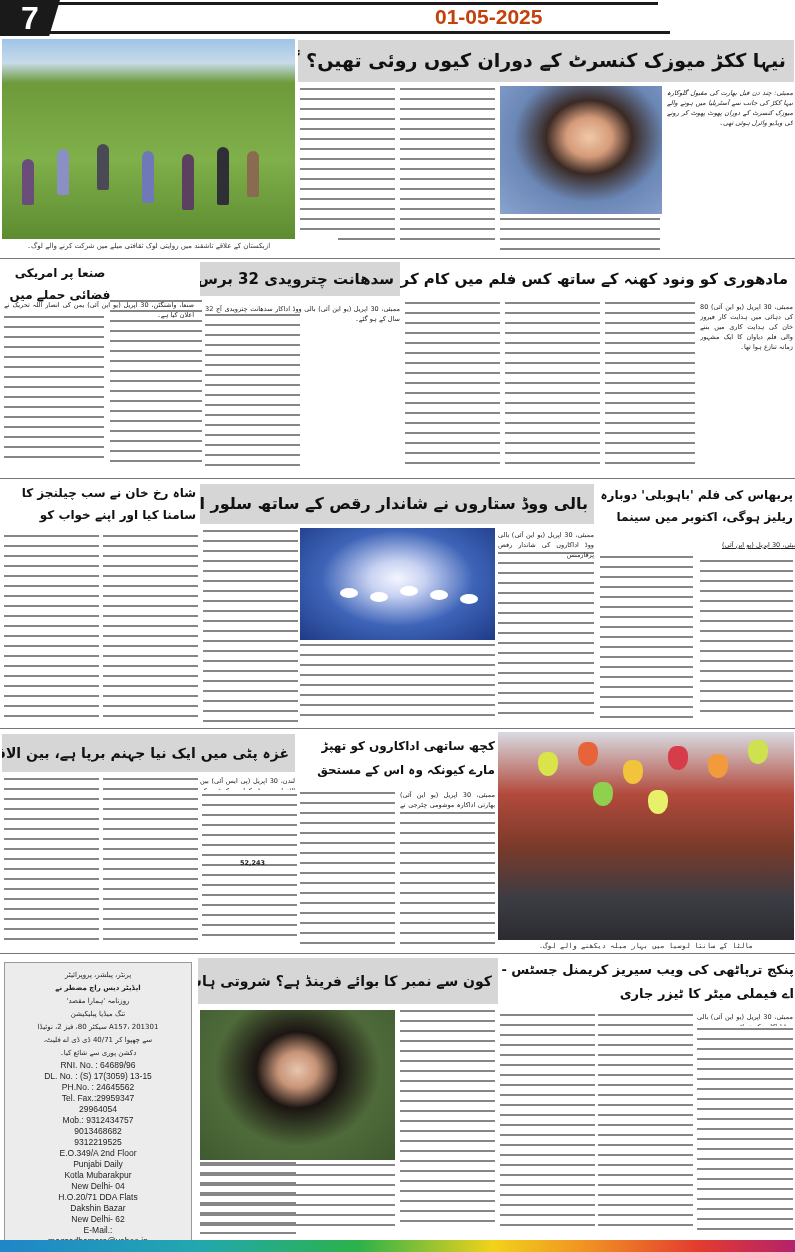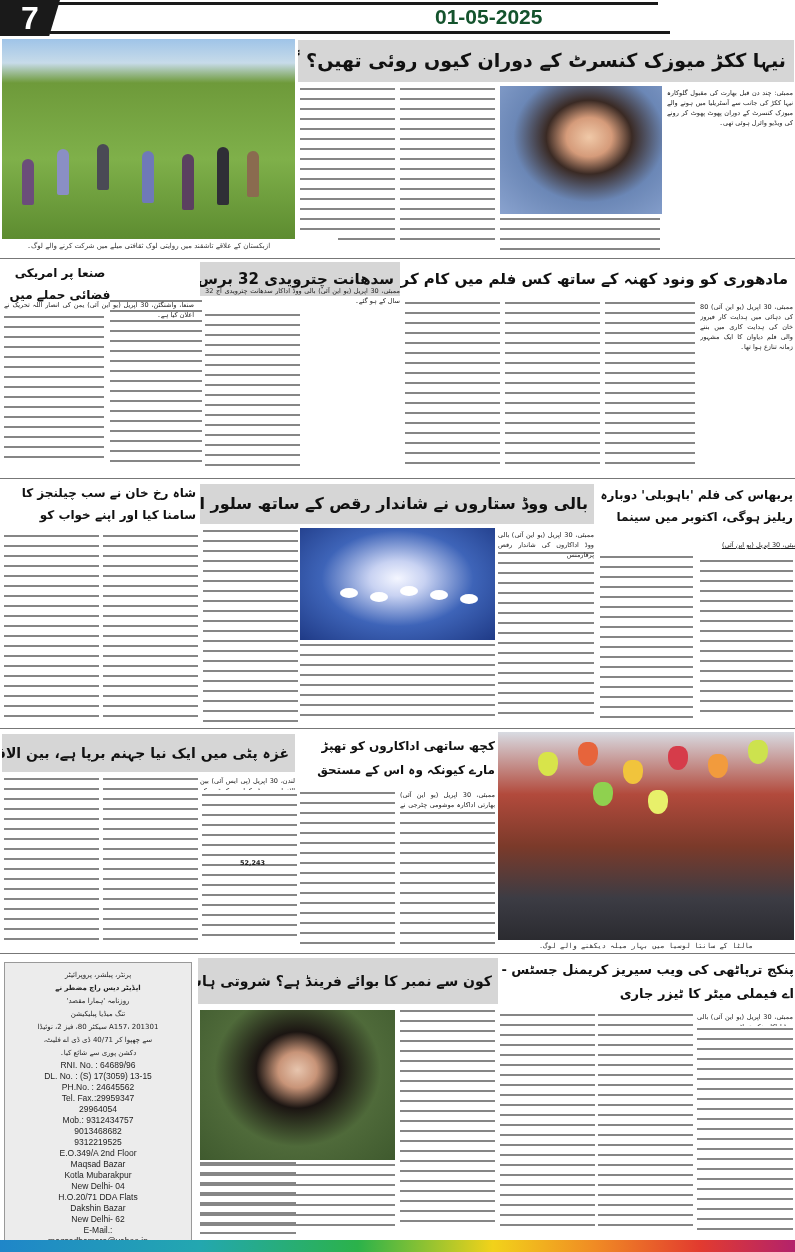--- a/index.html
+++ b/index.html
@@ -9,21 +9,21 @@
   .abs { position: absolute; }
 
   
   .mast { left: 0; top: 0; width: 795px; height: 36px; background: #fff; }
   .mast .pagebox { left: 0; top: 0; width: 60px; height: 36px; background: #1a1a1a; color: #fff;
     font: bold 32px/36px "Liberation Sans", sans-serif; text-align: center;
     clip-path: polygon(0 0, 100% 0, 82% 100%, 0 100%); }
   .mast .topline { left: 58px; top: 2px; width: 600px; height: 3px; background: #1a1a1a; }
   .mast .botline { left: 50px; top: 31px; width: 620px; height: 3px; background: #1a1a1a; }
   .mast .title { left: 86px; top: 7px; font: bold 15px/20px "Liberation Serif", serif; color: #111; }
-  .mast .date { left: 435px; top: 5px; font: bold 21px/24px "Liberation Sans", sans-serif; color: #14532d; text-align: center; }
+  .mast .date { left: 435px; top: 5px; font: bold 21px/24px "Liberation Sans", sans-serif; color: #c2410c; text-align: center; }
   .mast .logo { left: 672px; top: 0; width: 123px; height: 36px; background: #1a1a1a;
     clip-path: polygon(10% 0, 100% 0, 100% 100%, 0 100%, 14% 50%);
     color: #fff; font: bold 17px/36px "DejaVu Sans", sans-serif; text-align: right; padding-right: 8px; direction: rtl; }
   .mast .logo .dot { display:inline-block; width:11px; height:11px; border-radius:50%; background:#b03a8c; margin:0 2px; vertical-align: middle; }
 
   
   .photo { overflow: hidden; }
   .ph-field { background: linear-gradient(180deg, #9fc4e8 0%, #c7dbe9 12%, #6e9a3a 22%, #7fb04a 60%, #5d8c30 100%); }
   .ph-field .p { position:absolute; width:12px; height:46px; border-radius:6px 6px 2px 2px; }
   .ph-neha { background: radial-gradient(ellipse at 55% 40%, #f0c9a8 0%, #d59b7a 18%, #3a2a24 34%, #6b87b6 60%, #8aa3cf 100%); }
@@ -118,21 +118,21 @@
     <div class="ln"></div>
     <div class="ln"></div>
 </div>
 <div class="abs photo ph-neha" style="left:500px;top:86px;width:162px;height:128px;"></div>
 <div class="abs col" style="left:500px;top:218px;width:160px;height:40px;">
   <div class="ln"></div>
     <div class="ln"></div>
     <div class="ln"></div>
     <div class="ln"></div>
 </div>
-<div class="abs txt" style="left:667px;top:88px;width:126px;height:168px;">ممبئی: چند دن قبل بھارت کی مقبول گلوکارہ نیہا ککڑ کی جانب سے آسٹریلیا میں ہونے والے میوزک کنسرٹ کے دوران پھوٹ پھوٹ کر رونے کی ویڈیو وائرل ہوئی تھی۔</div>
+<div class="abs txt" style="left:667px;top:88px;width:126px;height:168px;font-style:italic;">ممبئی: چند دن قبل بھارت کی مقبول گلوکارہ نیہا ککڑ کی جانب سے آسٹریلیا میں ہونے والے میوزک کنسرٹ کے دوران پھوٹ پھوٹ کر رونے کی ویڈیو وائرل ہوئی تھی۔</div>
 
 <div class="abs hrule" style="left:0;top:258px;width:795px;"></div>
 
 <div class="abs hl hl-side" style="left:4px;top:262px;width:112px;height:50px;text-align:center;">صنعا پر امریکی فضائی حملے میں ہلاکتوں کی تعداد 12 ہو گئی</div>
 <div class="abs txt" style="left:4px;top:300px;width:190px;height:175px;">صنعا، واشنگٹن، 30 اپریل (یو این آئی) یمن کی انصار اللہ تحریک نے اعلان کیا ہے۔</div>
 <div class="abs col" style="left:4px;top:316px;width:100px;height:160px;">
   <div class="ln"></div>
     <div class="ln"></div>
     <div class="ln"></div>
     <div class="ln"></div>
@@ -162,21 +162,21 @@
     <div class="ln"></div>
     <div class="ln"></div>
     <div class="ln"></div>
     <div class="ln"></div>
     <div class="ln"></div>
     <div class="ln"></div>
     <div class="ln"></div>
 </div>
 
 <div class="abs hl hl-grey hl-mid" style="left:200px;top:262px;width:200px;height:34px;line-height:34px;">سدھانت چترویدی 32 برس کے ہوئے</div>
-<div class="abs txt" style="left:205px;top:286px;width:195px;height:176px;">ممبئی، 30 اپریل (یو این آئی) بالی ووڈ اداکار سدھانت چترویدی آج 32 سال کے ہو گئے۔</div>
+<div class="abs txt" style="left:205px;top:304px;width:195px;height:176px;">ممبئی، 30 اپریل (یو این آئی) بالی ووڈ اداکار سدھانت چترویدی آج 32 سال کے ہو گئے۔</div>
 <div class="abs col" style="left:205px;top:314px;width:95px;height:160px;">
   <div class="ln"></div>
     <div class="ln"></div>
     <div class="ln"></div>
     <div class="ln"></div>
     <div class="ln"></div>
     <div class="ln"></div>
     <div class="ln"></div>
     <div class="ln"></div>
     <div class="ln"></div>
@@ -518,21 +518,21 @@
   <div class="u">دکشن پوری سے شائع کیا۔</div>
   <div class="e">RNI. No. : 64689/96</div>
   <div class="e">DL. No. : (S) 17(3059) 13-15</div>
   <div class="e">PH.No. : 24645562</div>
   <div class="e">Tel. Fax.:29959347</div>
   <div class="e">29964054</div>
   <div class="e">Mob.: 9312434757</div>
   <div class="e">9013468682</div>
   <div class="e">9312219525</div>
   <div class="e">E.O.349/A 2nd Floor</div>
-  <div class="e">Maqsad Bazar</div>
+  <div class="e">Punjabi Daily</div>
   <div class="e">Kotla Mubarakpur</div>
   <div class="e">New Delhi- 04</div>
   <div class="e">H.O.20/71 DDA Flats</div>
   <div class="e">Dakshin Bazar</div>
   <div class="e">New Delhi- 62</div>
   <div class="e">E-Mail.:</div>
   <div class="e">maqsadhamara@yahoo.in</div>
   <div class="e">Chief Editor</div>
 
 </div>

